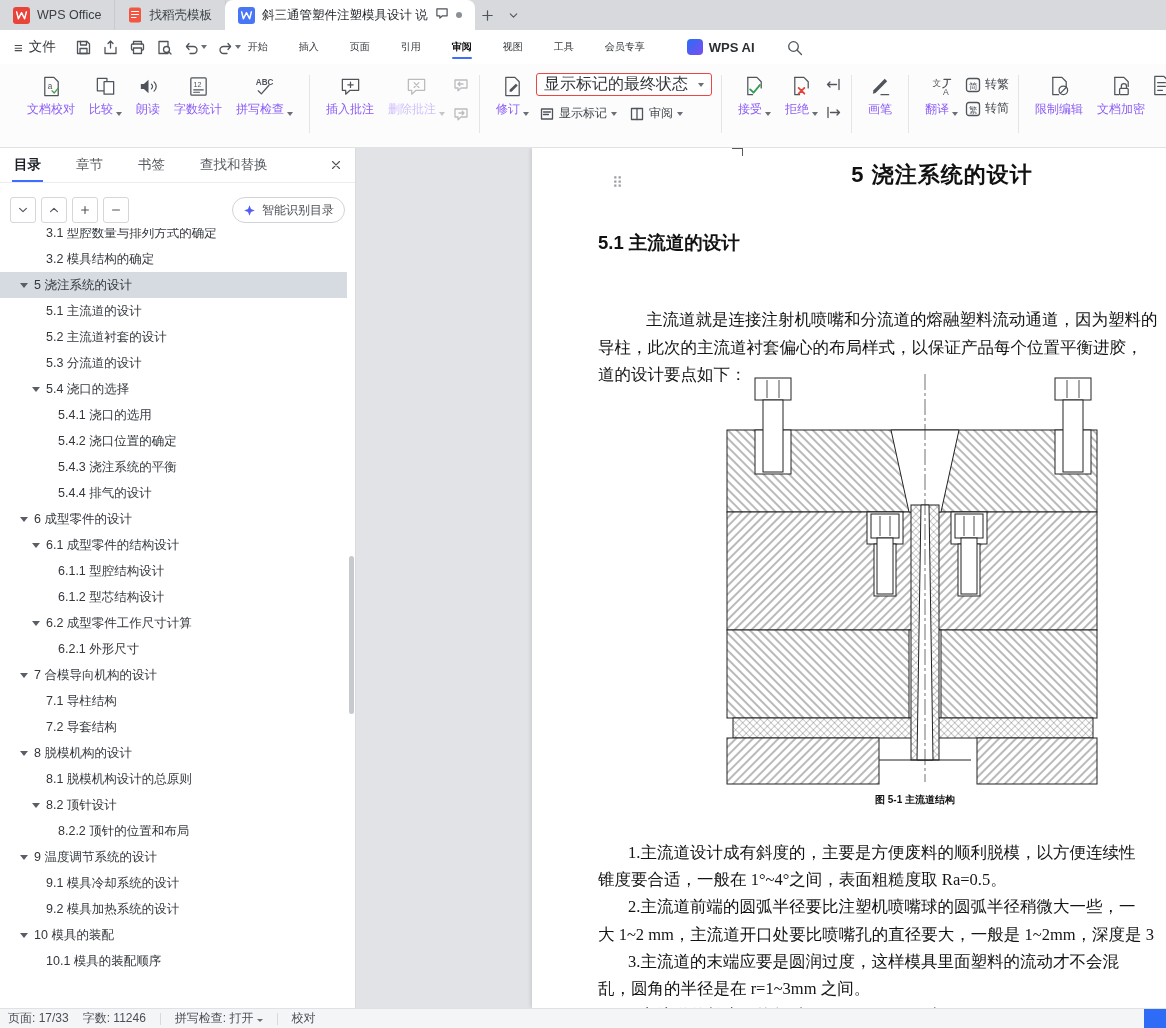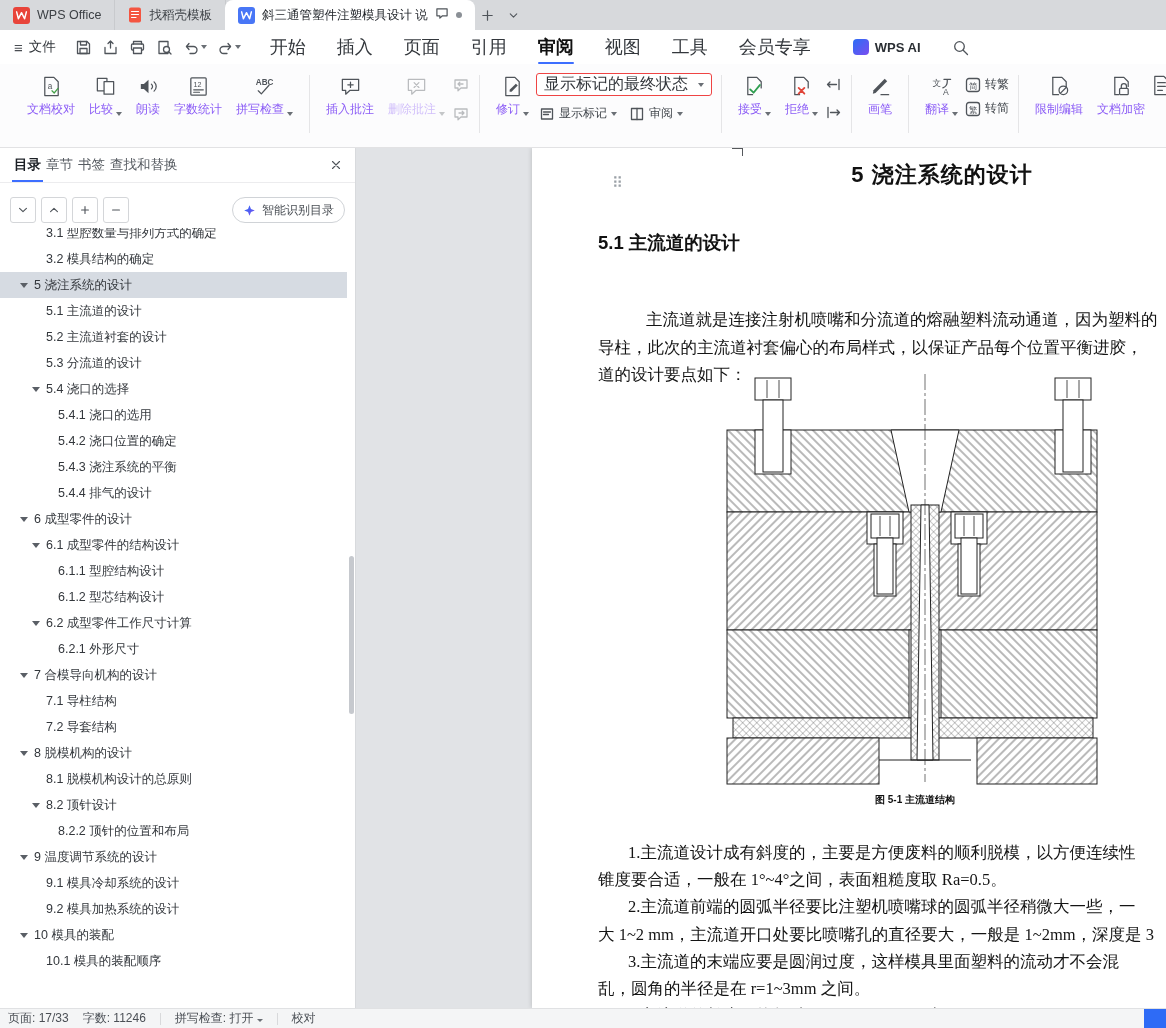--- a/index.html
+++ b/index.html
@@ -16,21 +16,21 @@
   .wlogo.blue{background:#4876f6;}
   .tabdot{width:6px;height:6px;border-radius:50%;background:#8b9096;}
   .tabbtn{width:26px;height:30px;display:flex;align-items:center;justify-content:center;color:#5f6368;}
 
   
   #menubar{position:absolute;left:0;top:30px;right:0;height:34px;background:#fff;display:flex;align-items:center;padding-left:14px;box-sizing:border-box;}
   .hamb{font-size:15px;color:#4a4e53;margin-right:6px;}
   .filelbl{font-size:13.5px;color:#33373c;margin-right:14px;}
   .mico{display:flex;align-items:center;justify-content:center;padding:2px 5px;border-radius:3px;}
   .mcaret{width:0;height:0;border-left:3.5px solid transparent;border-right:3.5px solid transparent;border-top:4px solid #6a6f75;margin-left:1px;}
-  #menu-items{display:flex;gap:27px;margin-left:22px;font-size:18px;color:#33373c;}
+  #menu-items{display:flex;gap:27px;font-size:10px;color:#33373c;}
   .menu-item{padding:6px 2px;position:relative;cursor:default;}
   .menu-item.active{font-weight:bold;color:#111;}
   .menu-item.active::after{content:"";position:absolute;left:2px;right:2px;bottom:1px;height:2px;background:#3d6eff;border-radius:1px;}
   .wpsai{display:flex;align-items:center;gap:6px;margin-left:40px;font-size:13px;font-weight:bold;color:#2b2f34;}
   .ailogo{width:16px;height:16px;border-radius:4px;background:linear-gradient(135deg,#2b6df5,#7a4df0);}
 
   
   #ribbon{position:absolute;left:0;top:64px;right:0;height:84px;background:#fcfcfd;border-bottom:1px solid #e2e2e4;display:flex;align-items:flex-start;padding:8px 0 0 20px;box-sizing:border-box;overflow:hidden;}
   .icon{stroke:#4f545a;fill:none;stroke-width:1.3;stroke-linecap:round;stroke-linejoin:round;}
   .bigbtn{display:flex;flex-direction:column;align-items:center;gap:5px;padding:3px 7px;border-radius:4px;flex:none;}
@@ -41,21 +41,21 @@
   .midcol{display:flex;flex-direction:column;gap:7px;margin-top:1px;flex:none;}
   .combo{width:160px;height:21px;border:1px solid #ef4444;border-radius:3px;background:#fff;display:flex;align-items:center;justify-content:space-between;padding:0 7px;font-size:16px;color:#33373c;}
   .smallrow{display:flex;gap:6px;}
   .smallbtn{display:flex;align-items:center;gap:4px;font-size:12px;color:#41464c;padding:2px 3px;white-space:nowrap;}
   .stackcol{display:flex;flex-direction:column;gap:7px;margin-top:4px;flex:none;}
   .stackbtn{display:flex;align-items:center;gap:4px;font-size:12px;color:#41464c;white-space:nowrap;}
   .partialbtn{position:absolute;left:1150px;top:10px;display:flex;flex-direction:column;align-items:center;gap:5px;}
 
   
   #sidebar{position:absolute;left:0;top:148px;width:356px;bottom:20px;background:#fff;border-right:1px solid #d8dadd;box-sizing:border-box;overflow:hidden;}
-  .paneltabs{height:34px;display:flex;align-items:center;gap:1px;padding:0 12px;font-size:13.5px;color:#565b61;border-bottom:1px solid #ececee;position:relative;}
+  .paneltabs{height:34px;display:flex;align-items:center;gap:31px;padding:0 12px;font-size:13.5px;color:#565b61;border-bottom:1px solid #ececee;position:relative;}
   .paneltab{position:relative;height:34px;display:flex;align-items:center;padding:0 2px;}
   .paneltab.active{color:#1c2averaging;}
   .paneltab.active{color:#1c2026;font-weight:bold;}
   .paneltab.active::after{content:"";position:absolute;left:0;right:0;bottom:0;height:2px;background:#3d6eff;}
   .panelclose{margin-left:auto;display:flex;align-items:center;}
   .navrow{display:flex;align-items:center;gap:5px;padding:14px 10px 10px 10px;}
   .navbtn{width:24px;height:24px;border:1px solid #d4d6d9;border-radius:3px;background:#fff;display:flex;align-items:center;justify-content:center;flex:none;}
   .smartbtn{margin-left:auto;height:24px;border:1px solid #d0d3d7;border-radius:13px;display:flex;align-items:center;gap:6px;padding:0 10px;font-size:12px;color:#4a4f55;background:#fff;white-space:nowrap;}
   #toc-list{position:absolute;left:0;right:8px;top:80px;bottom:0;overflow:hidden;}
   #toc-list .inner{margin-top:-8px;}

